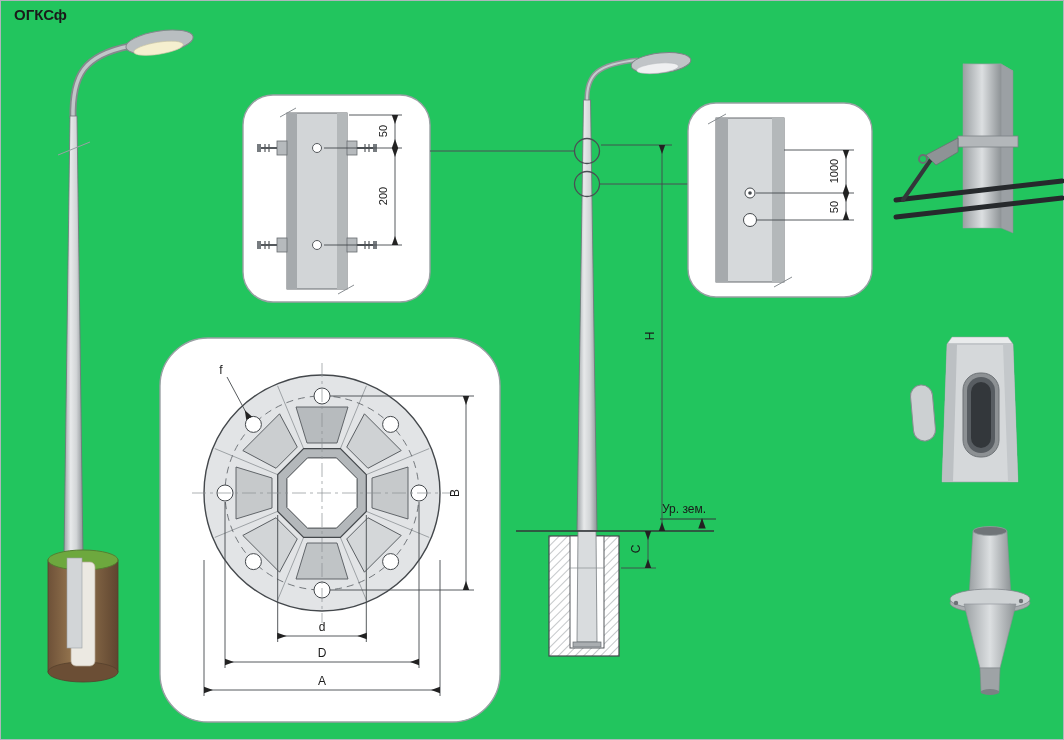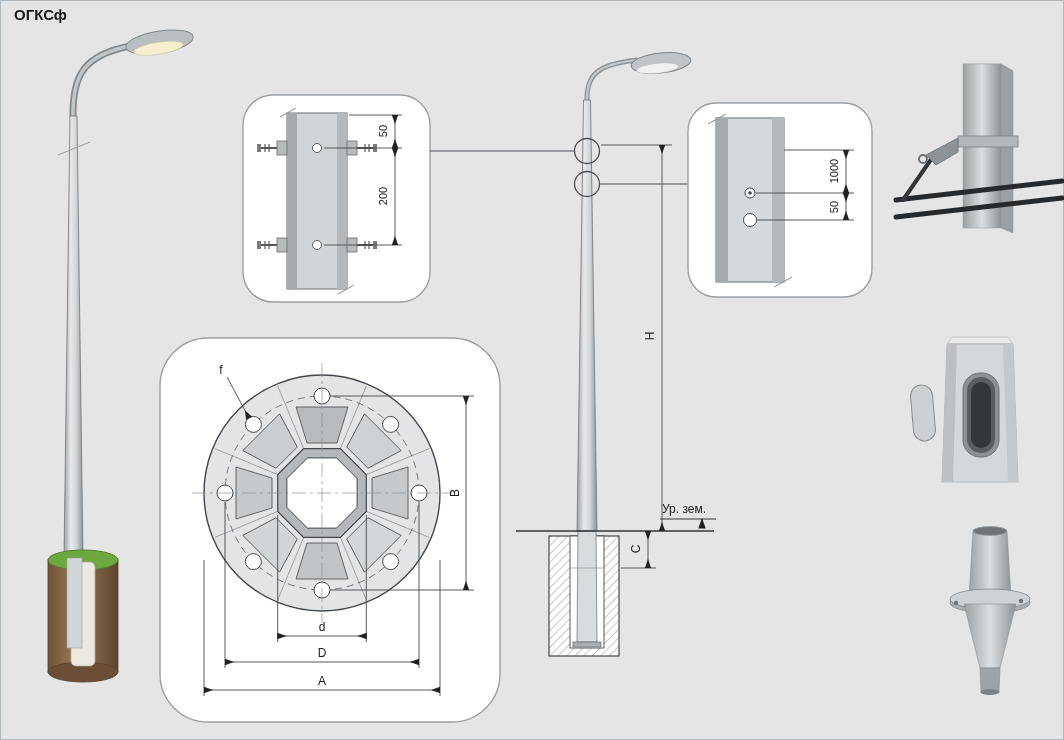--- a/index.html
+++ b/index.html
@@ -1,16 +1,16 @@
 <!DOCTYPE html>
 <html><head>
 <meta charset="utf-8">
 <style>
   html,body{margin:0;padding:0;background:#fff;}
-  .canvas{position:relative;width:1064px;height:740px;background:#e5e5e5;overflow:hidden;}
+  .canvas{position:relative;width:1064px;height:740px;background:#22c55e;overflow:hidden;}
   svg{display:block;}
   text{font-family:"Liberation Sans","DejaVu Sans",sans-serif;fill:#1a1a1a;}
   .dim{font-size:12px;}
   .dim-sm{font-size:11px;}
   .title-t{font-size:15px;font-weight:600;}
   .gnd{font-size:12px;}
 </style>
 </head>
 <body>
 

